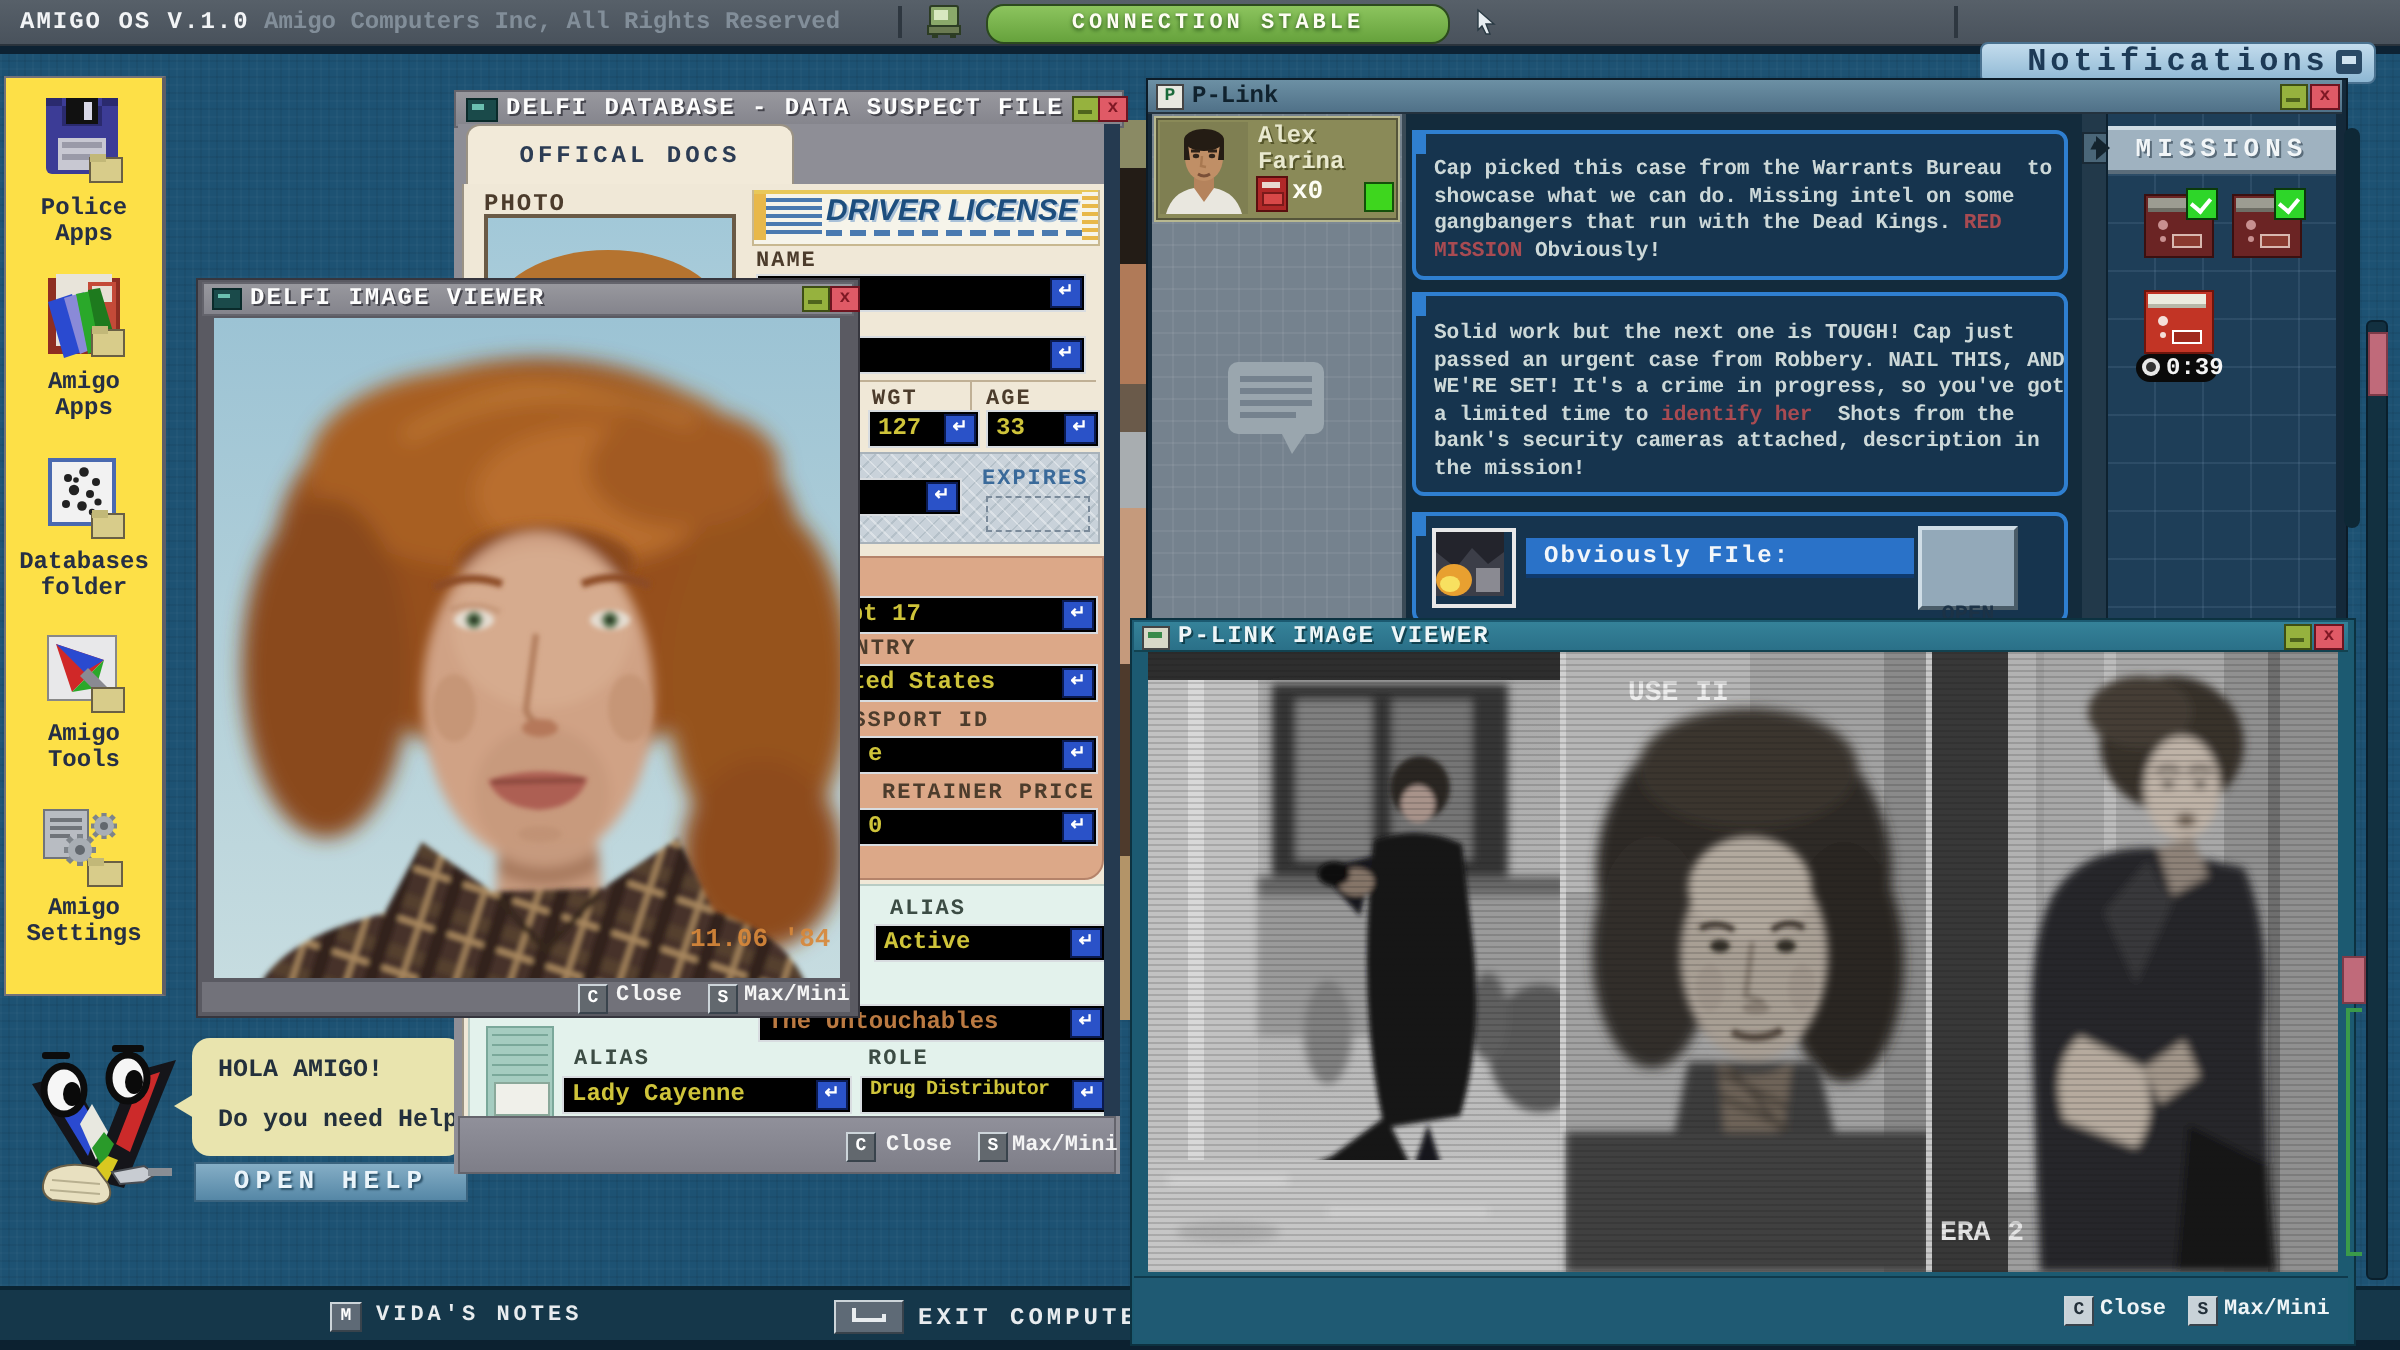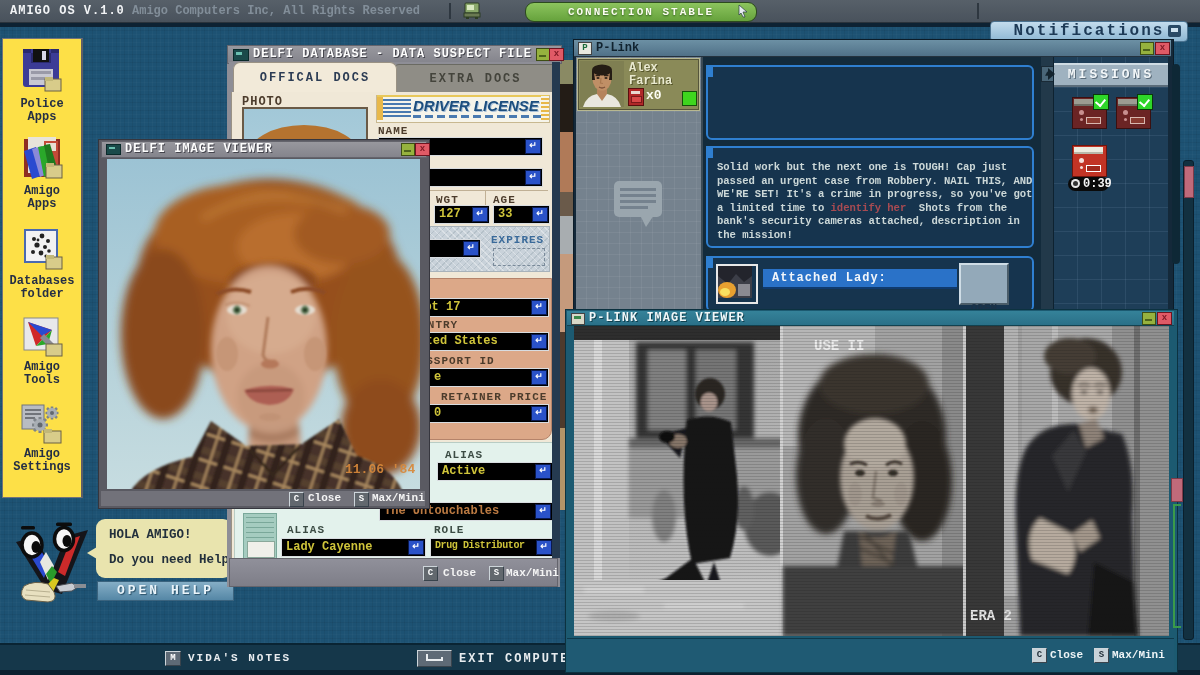--- a/index.html
+++ b/index.html
@@ -10,21 +10,21 @@
     background:
      repeating-linear-gradient(90deg, rgba(255,255,255,0.025) 0 1px, transparent 1px 4px, rgba(0,0,0,0.05) 4px 5px, transparent 5px 8px),
      repeating-linear-gradient(0deg, rgba(255,255,255,0.02) 0 1px, transparent 1px 4px, rgba(0,0,0,0.055) 4px 5px, transparent 5px 8px),
      #1d5273;}
   #desk:before{content:"";position:absolute;left:0;top:0;width:1200px;height:5px;background:#0d2233;}
   
   #topbar{left:0;top:0;width:1200px;height:22px;background:linear-gradient(#576069,#49525c);border-bottom:1px solid #2a333c;}
   #topbar .t1{left:10px;top:4px;color:#f2f4f6;font-weight:bold;font-size:12px;letter-spacing:1px;}
   #topbar .t2{left:132px;top:4px;color:#828e99;font-weight:bold;font-size:12px;}
   #conn{left:493px;top:2px;width:230px;height:18px;border-radius:9px;background:linear-gradient(#8cc45e,#66a23c);border:1px solid #2c4a1e;
-    color:#fdfdf2;font-weight:bold;font-size:11px;letter-spacing:2px;text-align:center;line-height:18px;text-shadow:0 1px 2px #2c5a1c;margin-left:32px;}
+    color:#fdfdf2;font-weight:bold;font-size:11px;letter-spacing:2px;text-align:center;line-height:18px;text-shadow:0 1px 2px #2c5a1c;}
   #clip{left:757px;top:2px;width:212px;height:18px;border-radius:10px;background:#3a4753;border:1px solid #242e38;
     color:#98a6b2;font-weight:bold;font-size:11px;letter-spacing:1px;text-align:center;line-height:18px;}
   #notif{left:990px;top:2px;width:196px;height:19px;border-radius:4px;background:linear-gradient(#c3dced,#8db7d3);border:1px solid #4a7290;
     color:#1d3a56;font-weight:bold;font-size:16px;letter-spacing:2px;text-align:center;line-height:18px;margin-top:19px;}
   #notif i{position:absolute;right:6px;top:3px;width:13px;height:12px;background:#2a4a66;border-radius:2px;}
   #notif i:after{content:"";position:absolute;left:3px;top:3px;width:7px;height:4px;background:#cfe2ef;}
   #tsep1{left:977px;top:3px;width:2px;height:16px;background:#2e3740;}
   #tsep2{left:449px;top:3px;width:2px;height:16px;background:#2e3740;}
   
   #sidebar{left:2px;top:38px;width:78px;height:458px;background:#fde047;border:1px solid #72727a;border-right:2px solid #5e5e66;}
@@ -272,40 +272,41 @@
               <rect x="8" y="27" width="28" height="3"></rect>
             </g>
           </svg>
       </div>
     </div>
 
     <div class="abs" style="left:129px;top:17px;width:341px;height:582px;background:#132b3c;"></div>
 
     <div class="abs" style="left:132px;top:25px;width:324px;height:71px;background:#16344e;border:2px solid #2f7fd0;border-radius:6px;">
       <div class="abs" style="left:-2px;top:-2px;width:7px;height:12px;background:#2f7fd0;"></div>
+      <div class="abs msg" style="left:9px;top:12px;">Cap picked this case from the Warrants Bureau  to<br>showcase what we can do. Missing intel on some<br>gangbangers that run with the Dead Kings. <span class="red">RED</span><br><span class="red">MISSION</span> Obviously!</div>
     </div>
 
     <div class="abs" style="left:132px;top:106px;width:324px;height:98px;background:#16344e;border:2px solid #2f7fd0;border-radius:6px;">
       <div class="abs" style="left:-2px;top:-2px;width:7px;height:12px;background:#2f7fd0;"></div>
       <div class="abs msg" style="left:9px;top:13px;">Solid work but the next one is TOUGH! Cap just<br>passed an urgent case from Robbery. NAIL THIS, AND<br>WE'RE SET! It's a crime in progress, so you've got<br>a limited time to <span class="red">identify her</span>  Shots from the<br>bank's security cameras attached, description in<br>the mission!</div>
     </div>
 
     <div class="abs" style="left:132px;top:216px;width:324px;height:52px;background:#16344e;border:2px solid #2f7fd0;border-radius:6px;">
       <div class="abs" style="left:-2px;top:-2px;width:7px;height:12px;background:#2f7fd0;"></div>
       <div class="abs" style="left:8px;top:6px;width:38px;height:36px;border:2px solid #e8e8e8;">
         <svg width="34" height="32">
             <rect width="34" height="32" fill="#3c3e48"></rect>
           <path d="M0 0 H34 V10 L26 16 L18 8 L10 18 L0 10 Z" fill="#23242c"></path>
           <ellipse cx="9" cy="24" rx="9" ry="8" fill="#e8a030"></ellipse>
           <ellipse cx="7" cy="26" rx="5" ry="4" fill="#f8e060"></ellipse>
           <rect x="20" y="18" width="12" height="12" fill="#8a8a92"></rect>
         </svg>
       </div>
       <div class="abs" style="left:55px;top:11px;width:194px;height:18px;background:#2a72c8;border-bottom:2px solid #0f3a6e;">
-        <div class="abs" style="left:9px;top:2px;color:#f2f6fa;font-weight:bold;font-size:12px;letter-spacing:1px;">Attached Lady:</div>
+        <div class="abs" style="left:9px;top:2px;color:#f2f6fa;font-weight:bold;font-size:12px;letter-spacing:1px;">Obviously FIle:</div>
       </div>
       <div class="abs" style="left:251px;top:5px;width:46px;height:38px;background:#93a9b9;border-top:2px solid #cfdde6;border-left:2px solid #cfdde6;border-right:2px solid #4a5c68;border-bottom:2px solid #4a5c68;">
         <div class="abs" style="left:0;top:4px;width:100%;text-align:center;color:#1c3246;font-weight:bold;font-size:11px;line-height:14px;margin-top:32px;">OPEN<br>FILE</div>
       </div>
     </div>
 
     <div class="abs" style="left:467px;top:17px;width:12px;height:582px;background:#22394a;">
       <div class="abs" style="left:0;top:4px;width:11px;height:14px;background:#4a6678;border:1px solid #1a2a36;color:#14242e;font:bold 8px 'Liberation Mono';text-align:center;line-height:13px;top:9px;">▲</div>
     </div>
 
@@ -341,23 +342,20 @@
     <div class="abs graybar" style="left:0;top:0;width:333px;height:17px;border:1px solid #64646c;">
       <div class="abs" style="left:5px;top:3px;width:14px;height:10px;background:#1a4a4a;border:1px solid #0a2a2a;">
           <div class="abs" style="left:2px;top:2px;width:6px;height:3px;background:#6ac0b0;"></div>
         </div>
       <div class="abs wtitle" style="left:25px;top:1px;">DELFI DATABASE - DATA SUSPECT FILE</div>
       <div class="btn-g" style="left:308px;top:2px;"></div>
       <div class="btn-r" style="left:321px;top:2px;">x</div>
     </div>
 
     <div class="abs" style="left:2px;top:17px;width:327px;height:30px;background:#8e8e96;">
-      <div class="abs" style="left:164px;top:2px;width:163px;height:28px;background:#8f8d86;border:1px solid #6a6a62;border-radius:6px 6px 0 0;">
-        <div class="abs" style="left:0;top:7px;width:100%;text-align:center;color:#44443c;font-weight:bold;font-size:12px;letter-spacing:2px;">EXTRA DOCS</div>
-      </div>
       <div class="abs" style="left:4px;top:0px;width:162px;height:30px;background:#f2ead9;border:1px solid #9a9284;border-bottom:none;border-radius:7px 7px 0 0;">
         <div class="abs" style="left:0;top:8px;width:100%;text-align:center;color:#2c3c54;font-weight:bold;font-size:12px;letter-spacing:2px;">OFFICAL DOCS</div>
       </div>
     </div>
 
     <div class="abs" style="left:4px;top:47px;width:323px;height:466px;background:#f0e8d7;border:1px solid #9a9284;border-top:none;">
 
       <div class="lbl" style="left:10px;top:3px;font-size:12px;">PHOTO</div>
       <div class="abs" style="left:10px;top:15px;width:122px;height:145px;border:2px solid #6a5a46;background:#a9cbd8;">
         <svg width="122" height="145">

